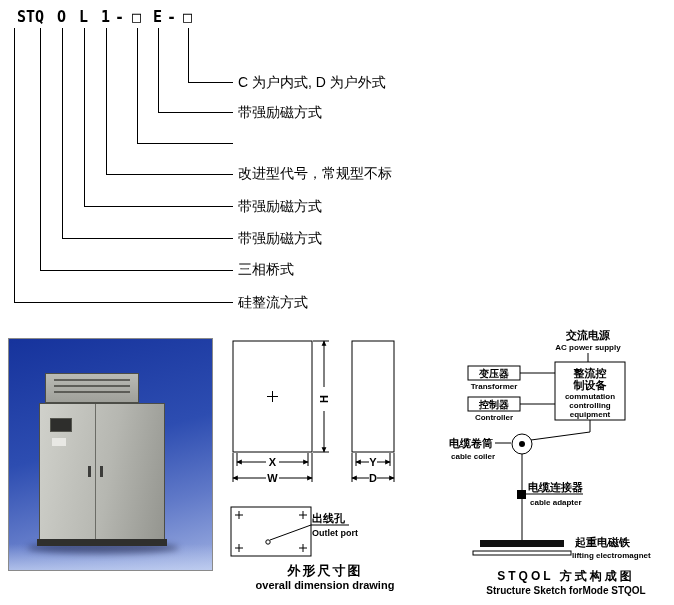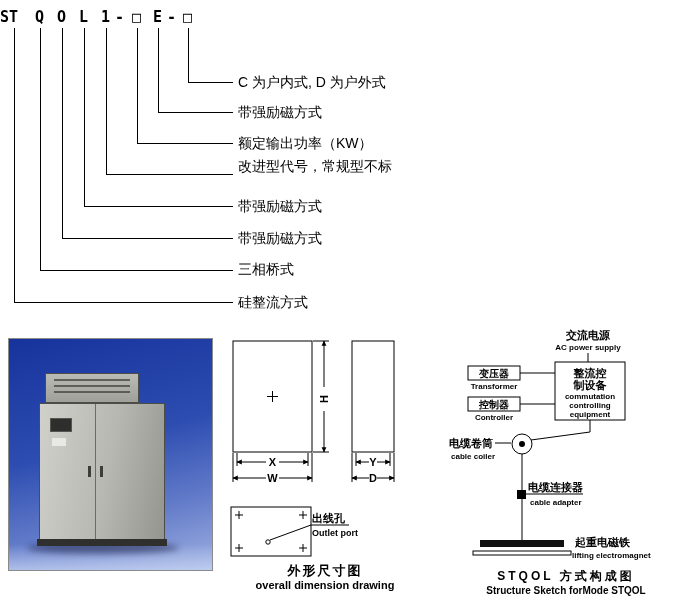--- a/index.html
+++ b/index.html
@@ -57,21 +57,21 @@
   .t-en-m{font-size:9px;font-weight:bold;}
   .t-cap-zh{font-size:13px;font-weight:bold;letter-spacing:2px;}
   .t-cap-en{font-size:11px;font-weight:bold;}
   .t-cap-zh2{font-size:12px;font-weight:bold;letter-spacing:3px;}
   .t-cap-en2{font-size:10px;font-weight:bold;}
 </style>
 </head>
 <body>
 
 <div class="code-diagram">
-  <span class="code-seg" style="left:0">ST</span>
+  <span class="code-seg" style="left:17px">ST</span>
   <span class="code-seg" style="left:35px">Q</span>
   <span class="code-seg" style="left:57px">O</span>
   <span class="code-seg" style="left:79px">L</span>
   <span class="code-seg" style="left:101px">1</span>
   <span class="code-seg" style="left:115px">-</span>
   <span class="code-seg" style="left:132px">□</span>
   <span class="code-seg" style="left:153px">E</span>
   <span class="code-seg" style="left:167px">-</span>
   <span class="code-seg" style="left:183px">□</span>
 
@@ -79,22 +79,21 @@
   <div class="code-connector" style="left:158px;top:28px;width:74px;height:84px;"></div>
   <div class="code-connector" style="left:137px;top:28px;width:95px;height:115px;"></div>
   <div class="code-connector" style="left:106px;top:28px;width:126px;height:146px;"></div>
   <div class="code-connector" style="left:84px;top:28px;width:148px;height:178px;"></div>
   <div class="code-connector" style="left:62px;top:28px;width:170px;height:210px;"></div>
   <div class="code-connector" style="left:40px;top:28px;width:192px;height:242px;"></div>
   <div class="code-connector" style="left:14px;top:28px;width:218px;height:274px;"></div>
 
   <div class="code-label" style="top:73px;">C 为户内式, D 为户外式</div>
   <div class="code-label" style="top:103px;">带强励磁方式</div>
-  <div class="code-label" style="top:134px;">额定输出功率（KW）</div>
-  <div class="code-label" style="top:157px;">改进型代号，常规型不标</div>
+  <div class="code-label" style="top:165px;font-family:Liberation Mono, monospace;">改进型代号，常规型不标</div>
   <div class="code-label" style="top:197px;">带强励磁方式</div>
   <div class="code-label" style="top:229px;">带强励磁方式</div>
   <div class="code-label" style="top:261px;font-family:Liberation Serif, serif;">三相桥式</div>
   <div class="code-label" style="top:293px;">硅整流方式</div>
 </div>
 
 <div class="photo">
   <div class="photo-floor"></div>
   <div class="cab-shadow"></div>
   <div class="cab-top">

